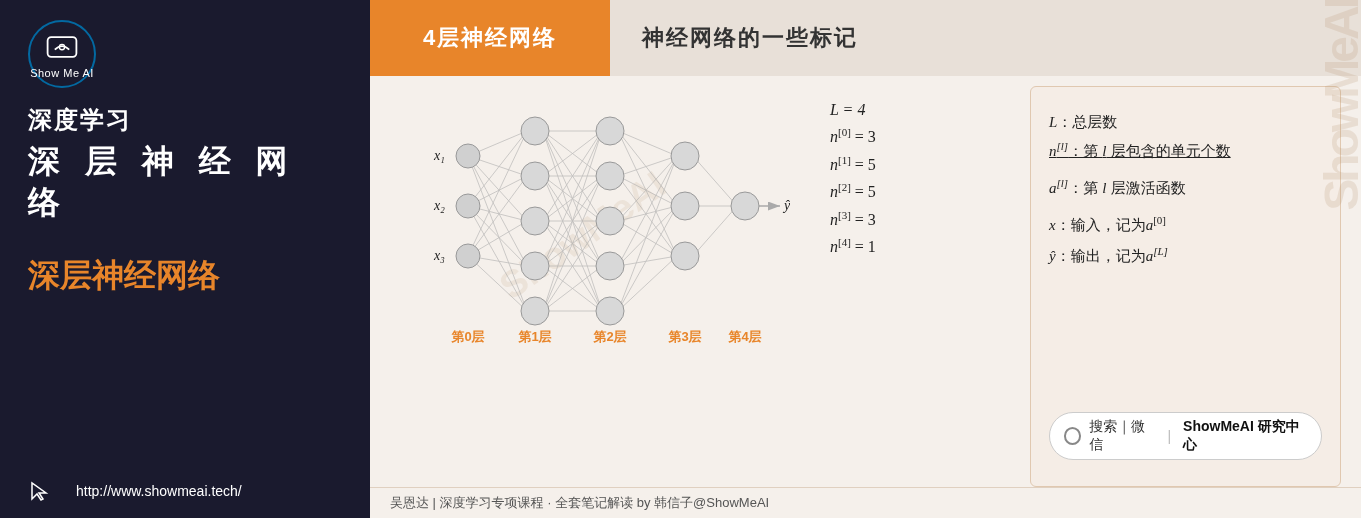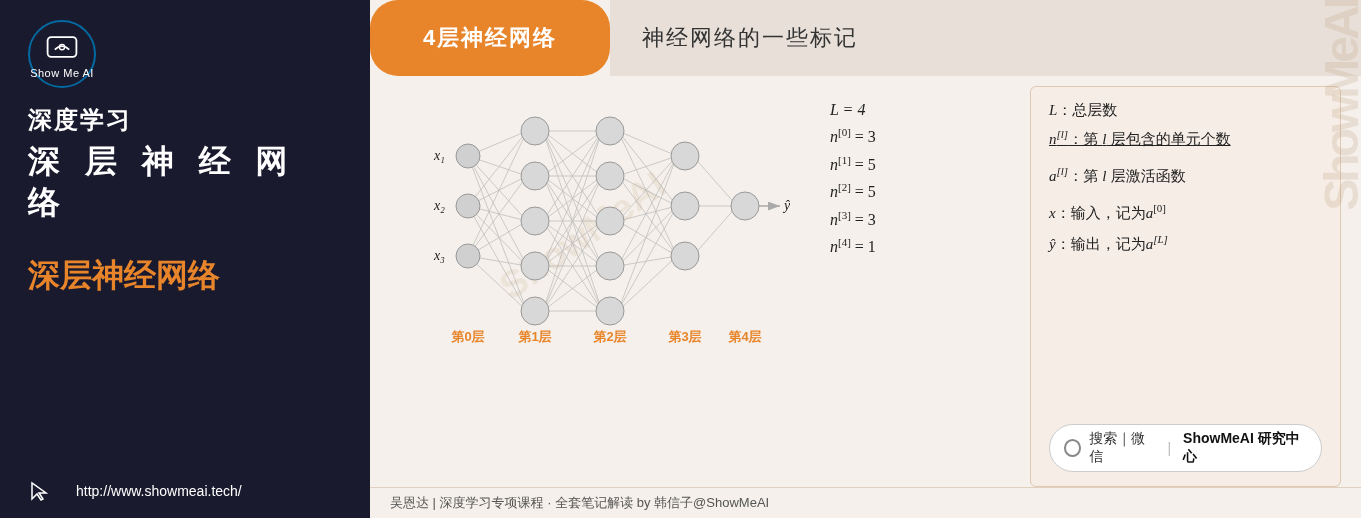--- a/index.html
+++ b/index.html
@@ -115,36 +115,36 @@
       background: #f5f0eb;
     }
 
     .header-orange {
       background: #e8852a;
       display: flex;
       align-items: center;
       justify-content: center;
       padding: 9px 40px;
       min-width: 240px;
-      border-radius: 28px;
     }
 
     .header-orange-text {
       color: #fff;
       font-size: 22px;
       font-weight: bold;
       letter-spacing: 2px;
     }
 
     .header-gray {
       flex: 1;
       background: #e8e0d8;
       display: flex;
       align-items: center;
       padding: 0 32px;
+      font-weight: bold;
     }
 
     .header-gray-text {
       font-size: 22px;
       color: #333;
       letter-spacing: 2px;
     }
 
     
     .watermark {
@@ -211,21 +211,21 @@
       font-size: 17px;
       color: #222;
       line-height: 1.7;
     }
 
     .notation-right {
       flex: 1;
       background: #f5ede6;
       border: 1px solid #e0c8b0;
       border-radius: 6px;
-      padding: 14px 18px;
+      padding: 26px 18px;
       font-size: 15px;
       color: #222;
       display: flex;
       flex-direction: column;
       gap: 6px;
       position: relative;
     }
 
     .notation-right .search-box {
       margin-top: auto;

